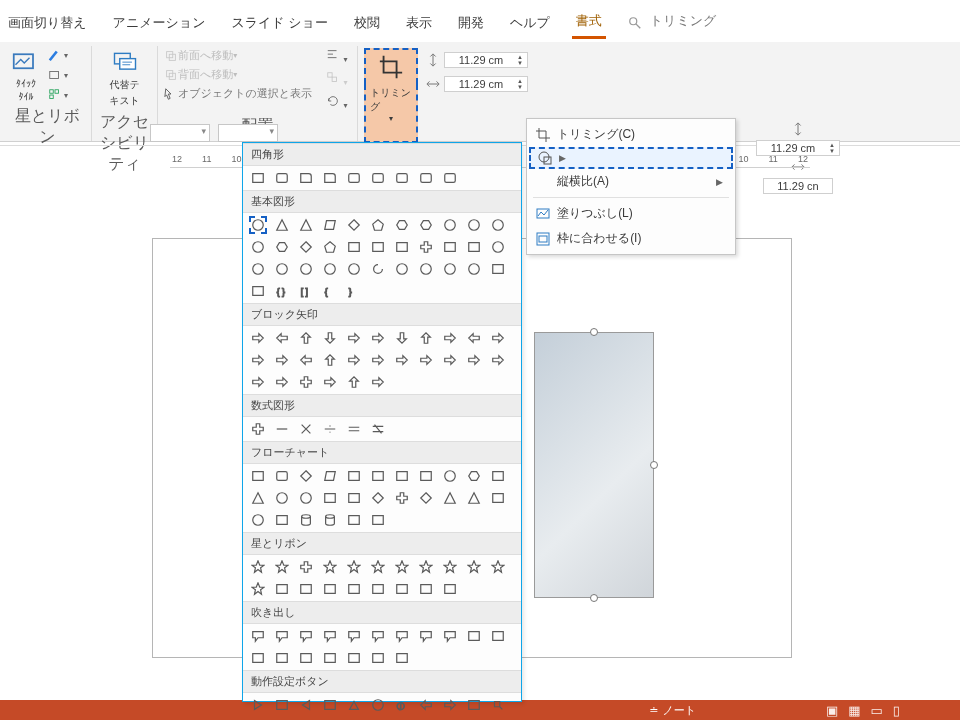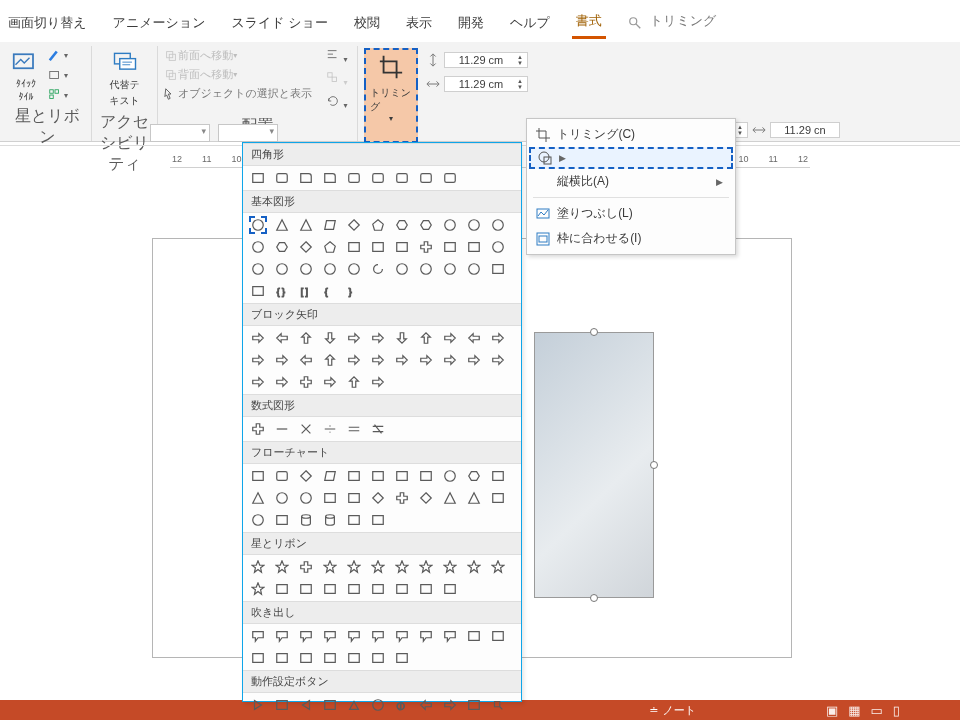--- a/index.html
+++ b/index.html
@@ -338,21 +338,21 @@
       </div>
     </div>
   </div>
 </div>
 
 <div class="sec-row">
   <div class="dd"></div>
   <div class="dd"></div>
 </div>
 <div class="sz2">
-  <div style="display:flex;gap:4px;align-items:center;">
+  <div style="display:flex;gap:4px;align-items:center;flex-direction:column;">
     <svg class="mini" viewBox="0 0 16 16">
         <path d="M8 2 L8 14 M5 4 L8 1 L11 4 M5 12 L8 15 L11 12" stroke="#666" fill="none"></path>
       </svg>
     <div class="size-spinner">
         <span class="val">11.29 cm</span>
         <span class="spin-arrows">▲<br>▼</span>
       </div>
     <svg class="mini" viewBox="0 0 16 16">
         <path d="M2 8 L14 8 M4 5 L1 8 L4 11 M12 5 L15 8 L12 11" stroke="#666" fill="none"></path>
       </svg>

